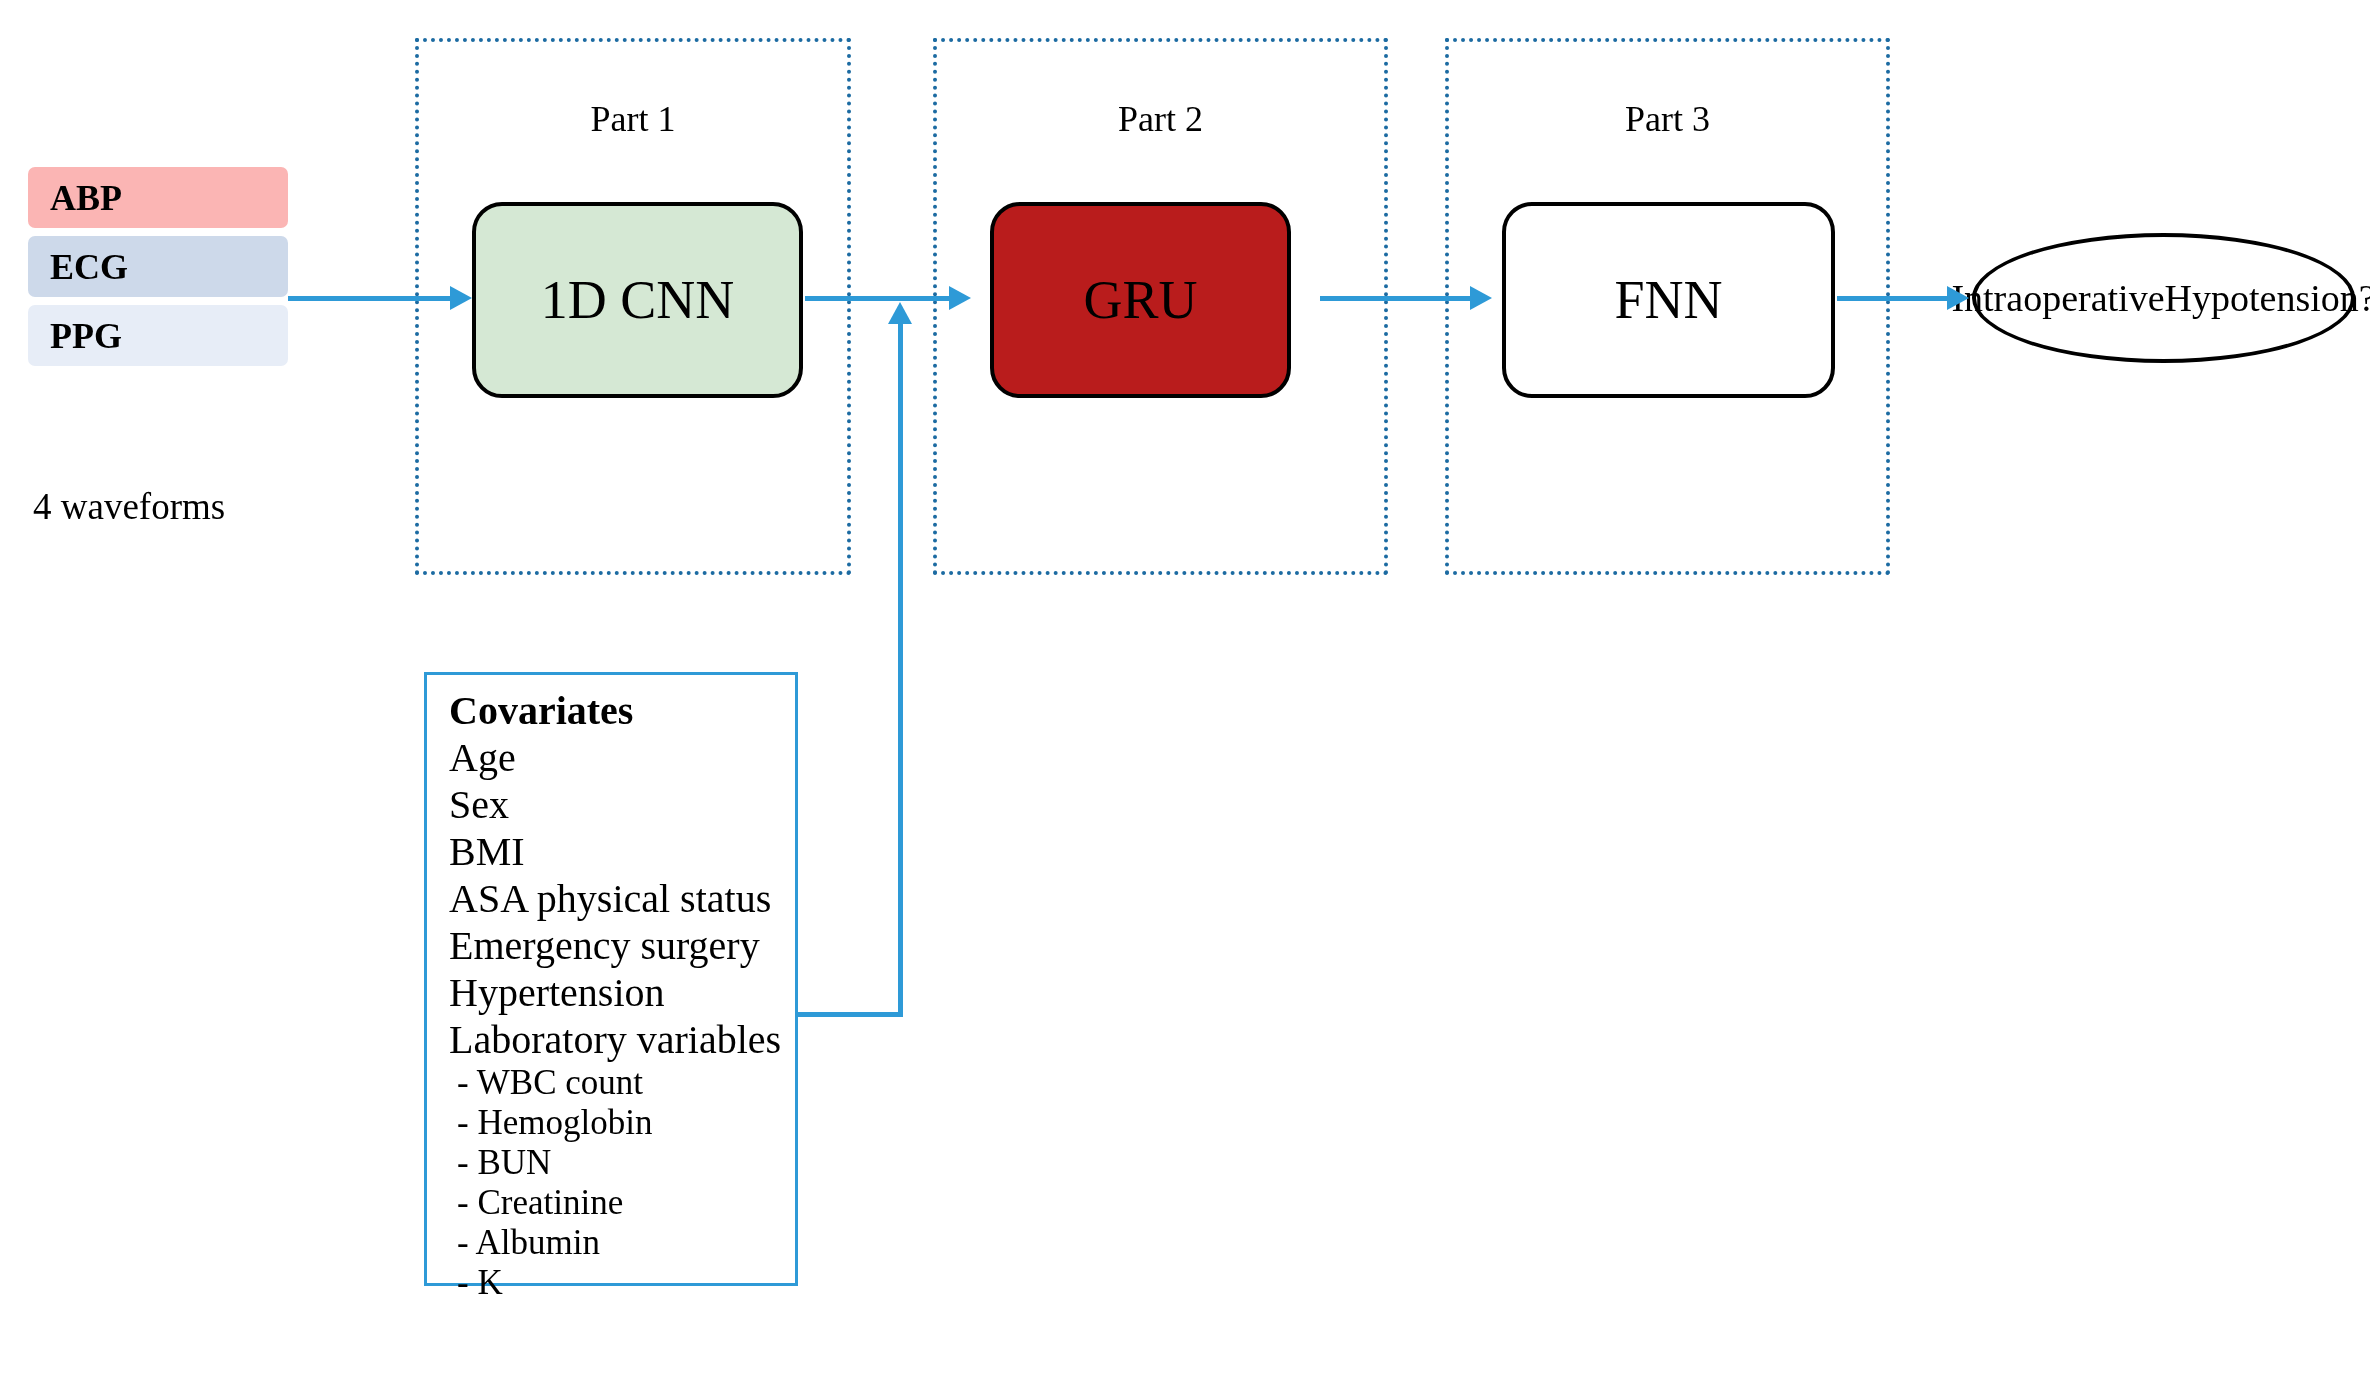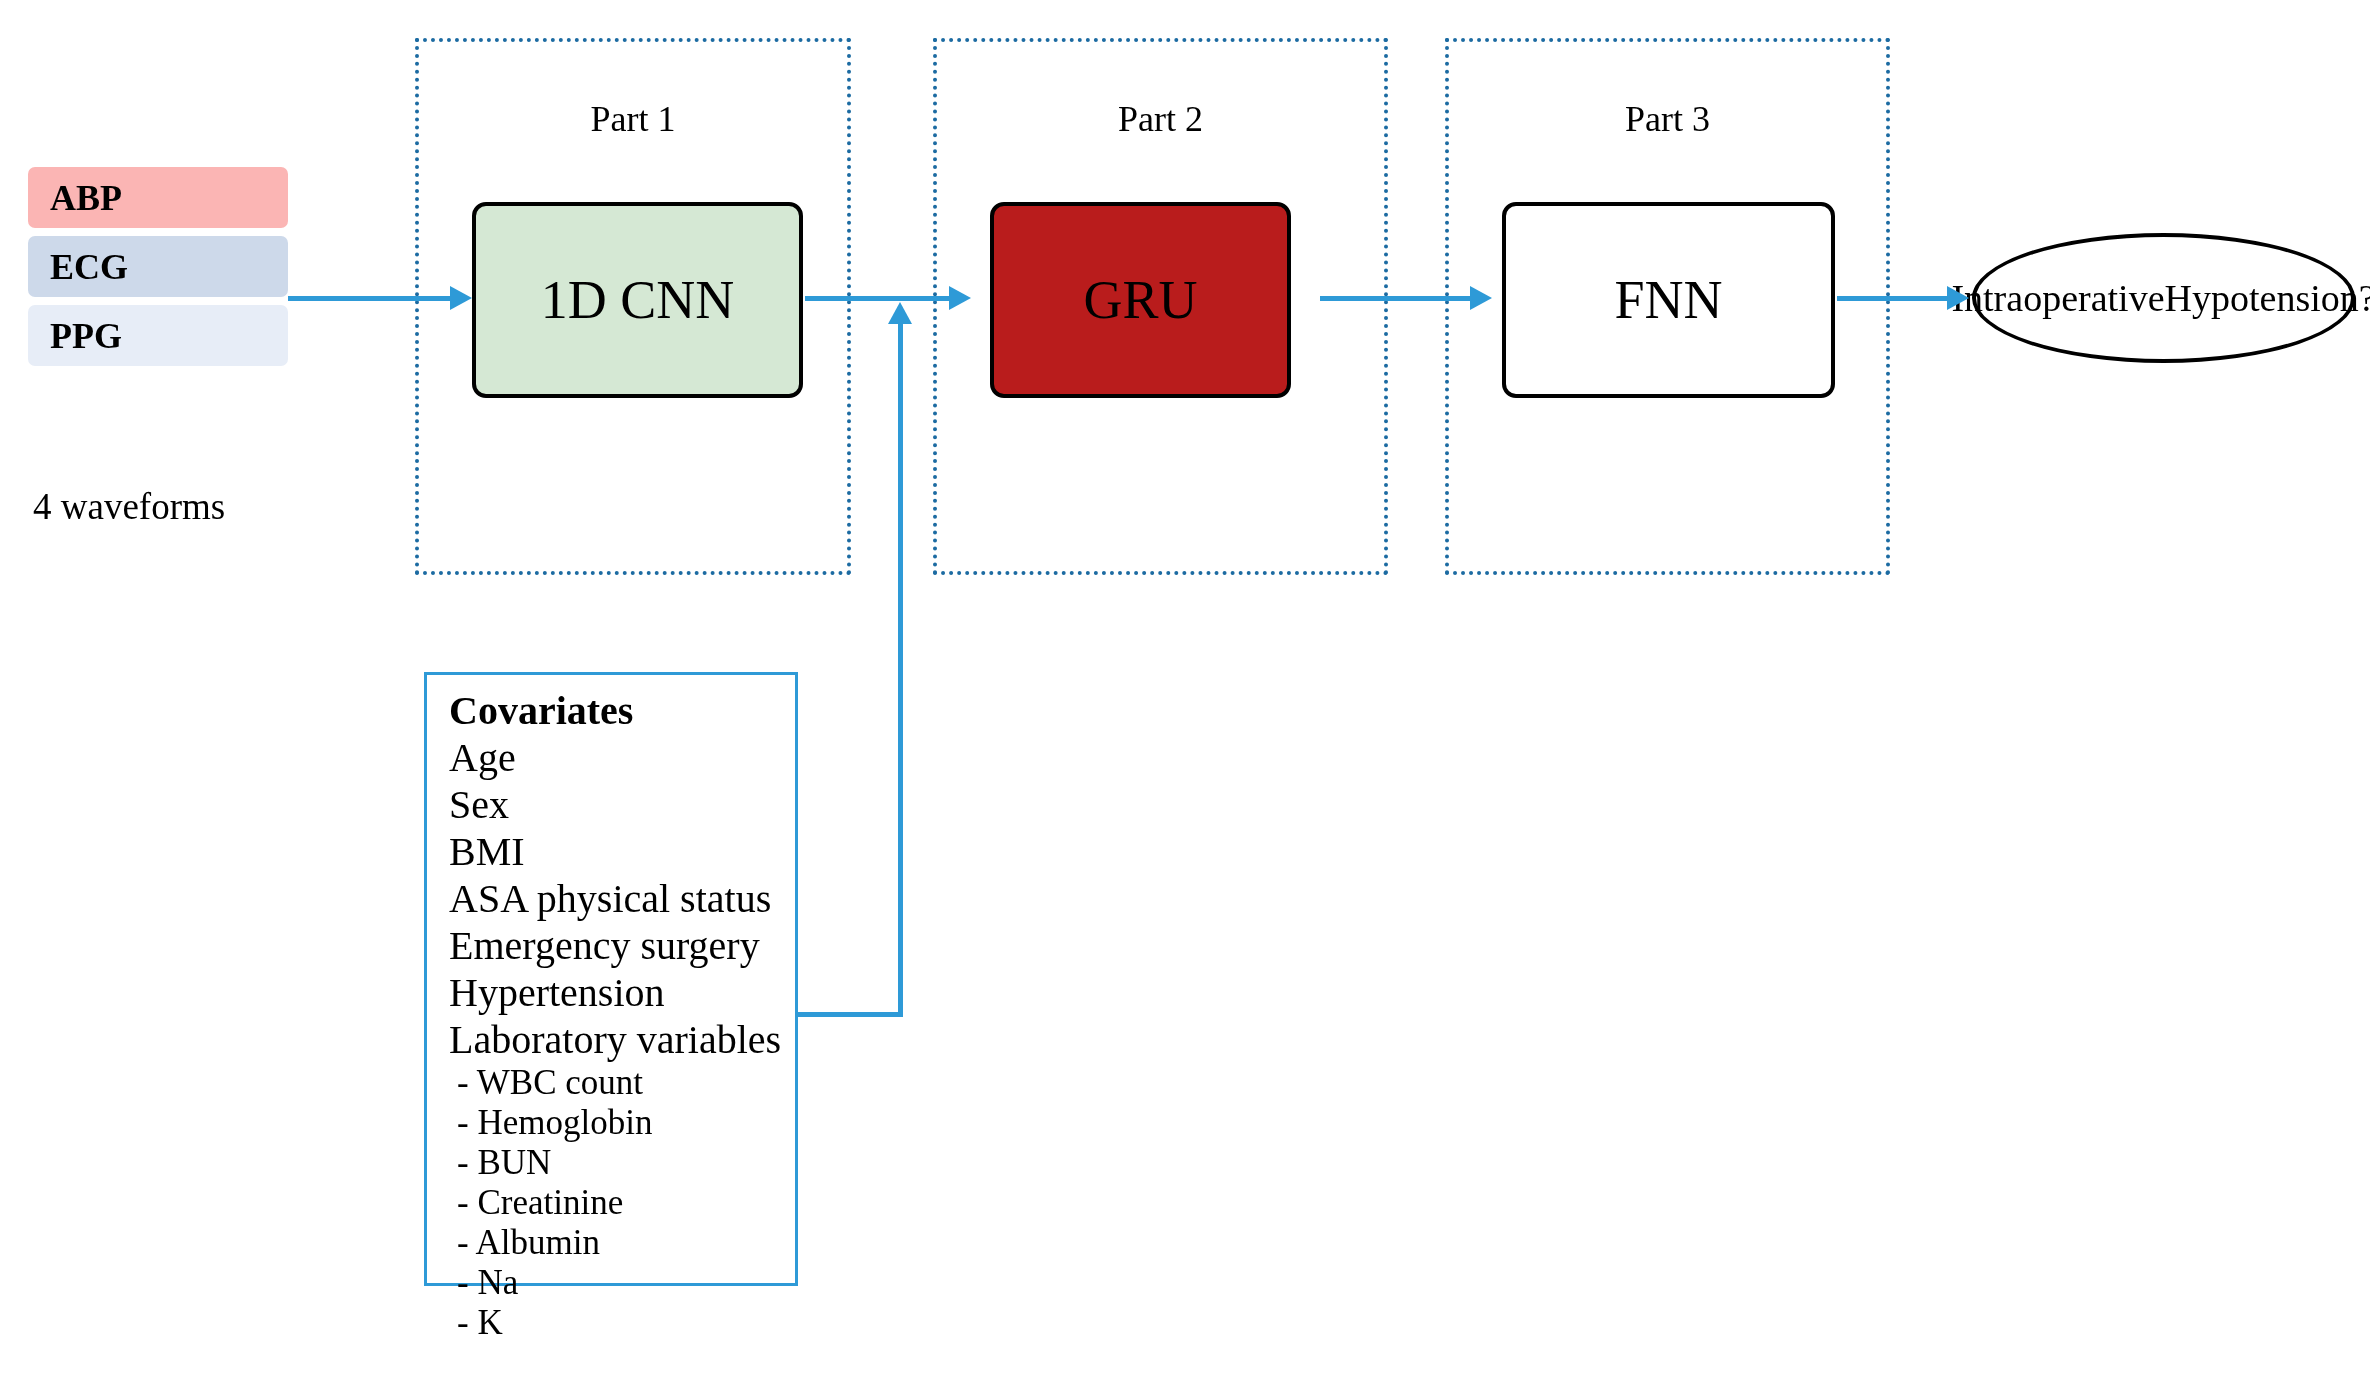--- a/index.html
+++ b/index.html
@@ -54,21 +54,21 @@
     padding-top: 56px;
     font-size: 36px;
   }
 
   
   .block {
     position: absolute;
     top: 202px;
     height: 196px;
     border: 4px solid #000000;
-    border-radius: 14px;
+    border-radius: 30px;
     box-sizing: border-box;
     display: flex;
     align-items: center;
     justify-content: center;
     font-size: 54px;
   }
   .block-cnn { left: 472px;  width: 331px; background: #d5e8d4; }
   .block-gru { left: 990px;  width: 301px; background: #b91c1c; }
   .block-fnn { left: 1502px; width: 333px; background: #ffffff; }
 
@@ -201,17 +201,16 @@
     <div class="cov-item">BMI</div>
     <div class="cov-item">ASA physical status</div>
     <div class="cov-item">Emergency surgery</div>
     <div class="cov-item">Hypertension</div>
     <div class="cov-item">Laboratory variables</div>
     <div class="cov-sub">- WBC count</div>
     <div class="cov-sub">- Hemoglobin</div>
     <div class="cov-sub">- BUN</div>
     <div class="cov-sub">- Creatinine</div>
     <div class="cov-sub">- Albumin</div>
-    <div class="cov-sub">- Na</div>
     <div class="cov-sub">- K</div>
   </div>
 
 </div>
 
 </body></html>

